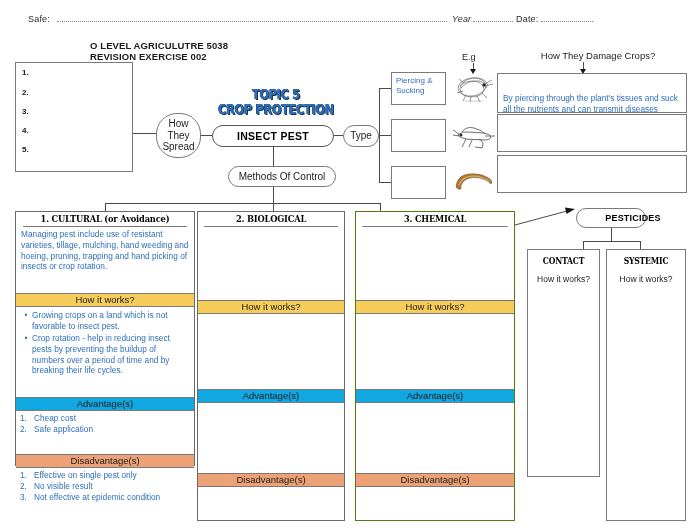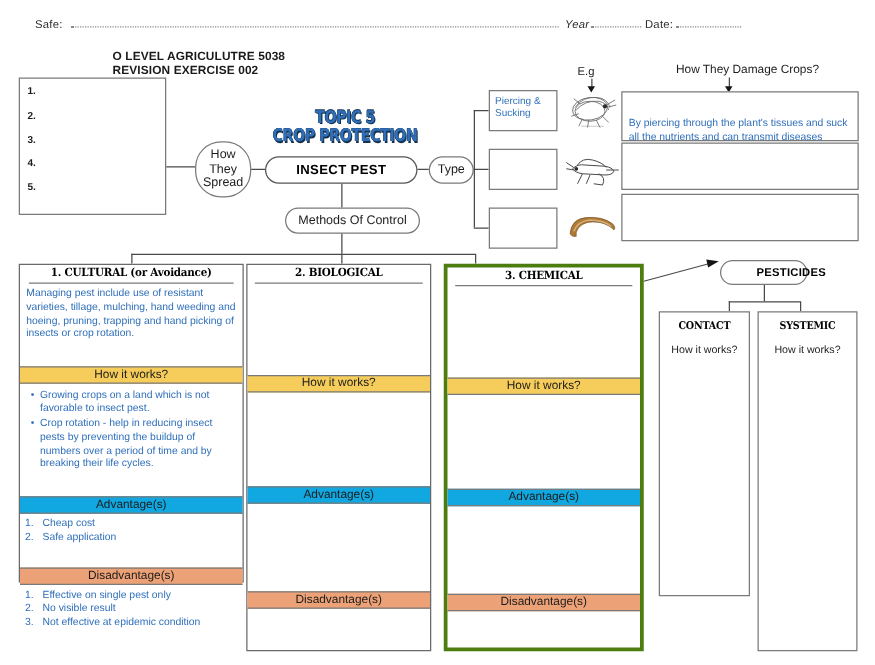--- a/index.html
+++ b/index.html
@@ -309,21 +309,21 @@
     <div class="colhead">2. BIOLOGICAL</div>
     <div style="height:73px;"></div>
     <div class="band band-yellow">How it works?</div>
     <div style="height:75px;"></div>
     <div class="band band-blue">Advantage(s)</div>
     <div style="height:70px;"></div>
     <div class="band band-orange">Disadvantage(s)</div>
     <div style="height:66px;"></div>
   </div>
 
-  <div class="abs box" style="left:355px;top:211px;width:160px;height:310px;border:3px solid #4d7c0f;">
+  <div class="abs box" style="left:355px;top:211px;width:160px;height:310px;border:1px solid #4d7c0f;">
     <div class="colhead">3. CHEMICAL</div>
     <div style="height:73px;"></div>
     <div class="band band-yellow">How it works?</div>
     <div style="height:75px;"></div>
     <div class="band band-blue">Advantage(s)</div>
     <div style="height:70px;"></div>
     <div class="band band-orange">Disadvantage(s)</div>
     <div style="height:66px;"></div>
   </div>
 

